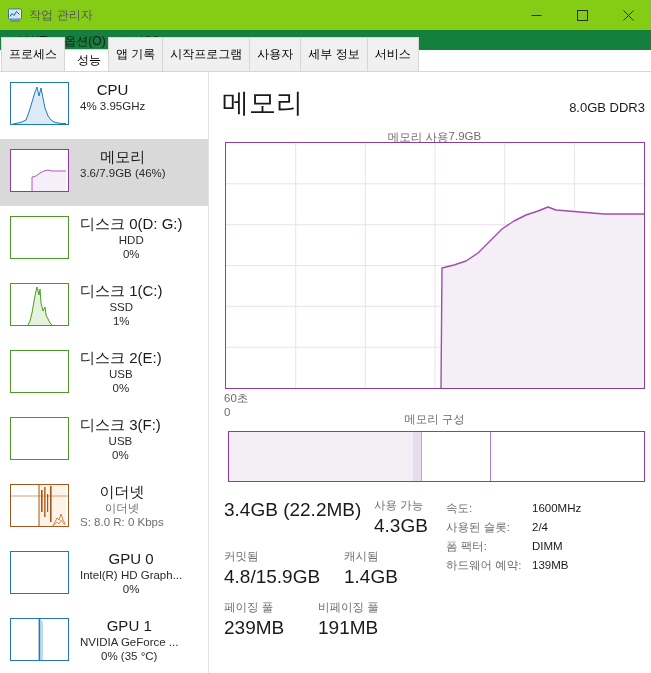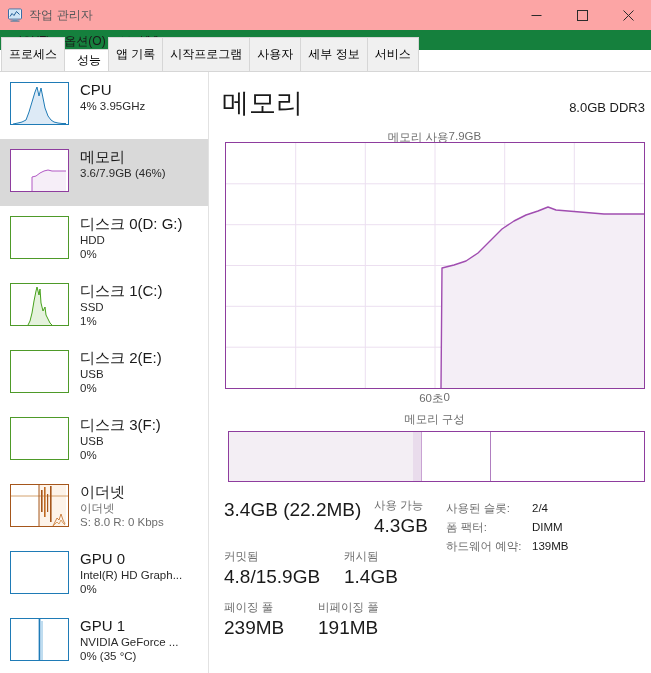--- a/index.html
+++ b/index.html
@@ -14,21 +14,21 @@
   #app {
     position: relative;
     width: 651px; height: 673px;
     background: #ffffff;
   }
 
   
   .titlebar {
     position: absolute; top: 0; left: 0;
     width: 651px; height: 30px;
-    background: #fca5a5;
+    background: #84cc16;
     display: flex; align-items: center;
   }
   .tb-icon {
     width: 16px; height: 16px;
     margin-left: 7px; margin-right: 6px;
     position: relative; flex: 0 0 auto;
   }
   .tb-title {
     font-size: 12px; color: #555759;
     letter-spacing: 0.1px;
@@ -93,20 +93,21 @@
     background: #ffffff;
     border-right: 1px solid #e2e2e2;
     overflow: hidden;
   }
   .side-item {
     position: relative;
     height: 67px;
     display: flex;
     align-items: flex-start;
     padding: 8px 6px 0 10px;
+    text-align: center;
   }
   .side-item.selected { background: #d9d9d9; }
   .thumb {
     width: 59px; height: 43px;
     flex: 0 0 auto;
     margin-top: 2px;
     position: relative;
     background: #ffffff;
     overflow: hidden;
   }
@@ -145,21 +146,21 @@
   }
   .m-spec {
     font-size: 13px; color: #1a1a1a; text-align: right;
   }
   .cap-row {
     position: absolute; left: 14px; right: 6px;
     display: flex; justify-content: center;
     font-size: 11.5px; color: #6d6d6d;
   }
   .cap-row.top { top: 58px; }
-  .cap-row.bot { top: 319px; }
+  .cap-row.bot { top: 319px; flex-direction: column; }
   .cap-row.comp { top: 340px; }
 
   .graph {
     position: absolute;
     left: 15px; top: 70px;
     width: 420px; height: 247px;
     border: 1px solid #8e3d9e;
     background: #ffffff;
     overflow: hidden;
   }
@@ -485,20 +486,24 @@
           </div>
           <div class="stat-cell">
             <div class="lbl">비페이징 풀</div>
             <div class="val">191MB</div>
           </div>
         </div>
       </div>
 
       <div class="stat-right">
         <div class="kv">
+          <span class="k">속도:</span>
+          <span class="v">1600MHz</span>
+        </div>
+        <div class="kv">
           <span class="k">사용된 슬롯:</span>
           <span class="v">2/4</span>
         </div>
         <div class="kv">
           <span class="k">폼 팩터:</span>
           <span class="v">DIMM</span>
         </div>
         <div class="kv">
           <span class="k">하드웨어 예약:</span>
           <span class="v">139MB</span>

